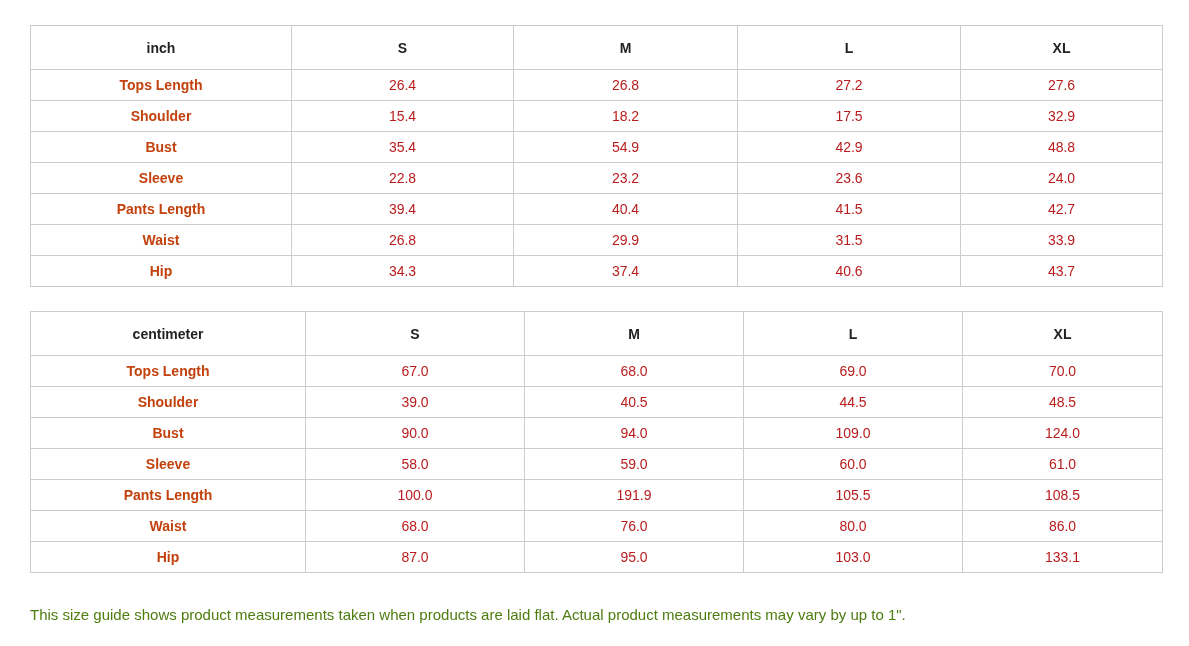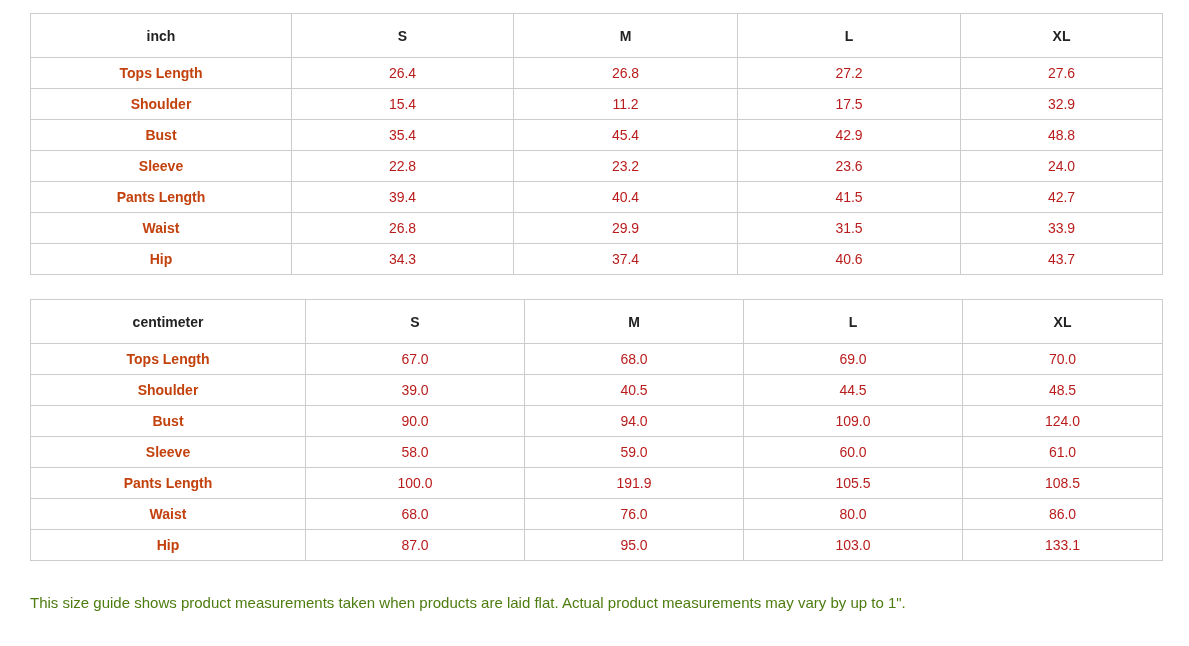--- a/index.html
+++ b/index.html
@@ -2,21 +2,21 @@
 <html><head>
 <meta charset="utf-8">
 <style>
   * { box-sizing: border-box; margin: 0; padding: 0; }
   html, body {
     width: 1189px; height: 646px;
     background: #ffffff;
     font-family: "Liberation Sans", sans-serif;
     overflow: hidden;
   }
-  .page { padding: 13px 27px 0 30px; }
+  .page { padding: 25px 27px 0 30px; }
   table.size-table {
     width: 1132px;
     border-collapse: collapse;
     table-layout: fixed;
   }
   table.size-table.t2 { margin-top: 24px; }
   table.size-table th, table.size-table td {
     border: 1px solid #cccccc;
     text-align: center;
     vertical-align: middle;
@@ -78,28 +78,28 @@
       <tr>
         <th>Tops Length</th>
         <td>26.4</td>
         <td>26.8</td>
         <td>27.2</td>
         <td>27.6</td>
       </tr>
       <tr>
         <th>Shoulder</th>
         <td>15.4</td>
-        <td>11.2</td>
+        <td>18.2</td>
         <td>17.5</td>
         <td>32.9</td>
       </tr>
       <tr>
         <th>Bust</th>
         <td>35.4</td>
-        <td>45.4</td>
+        <td>54.9</td>
         <td>42.9</td>
         <td>48.8</td>
       </tr>
       <tr>
         <th>Sleeve</th>
         <td>22.8</td>
         <td>23.2</td>
         <td>23.6</td>
         <td>24.0</td>
       </tr>

